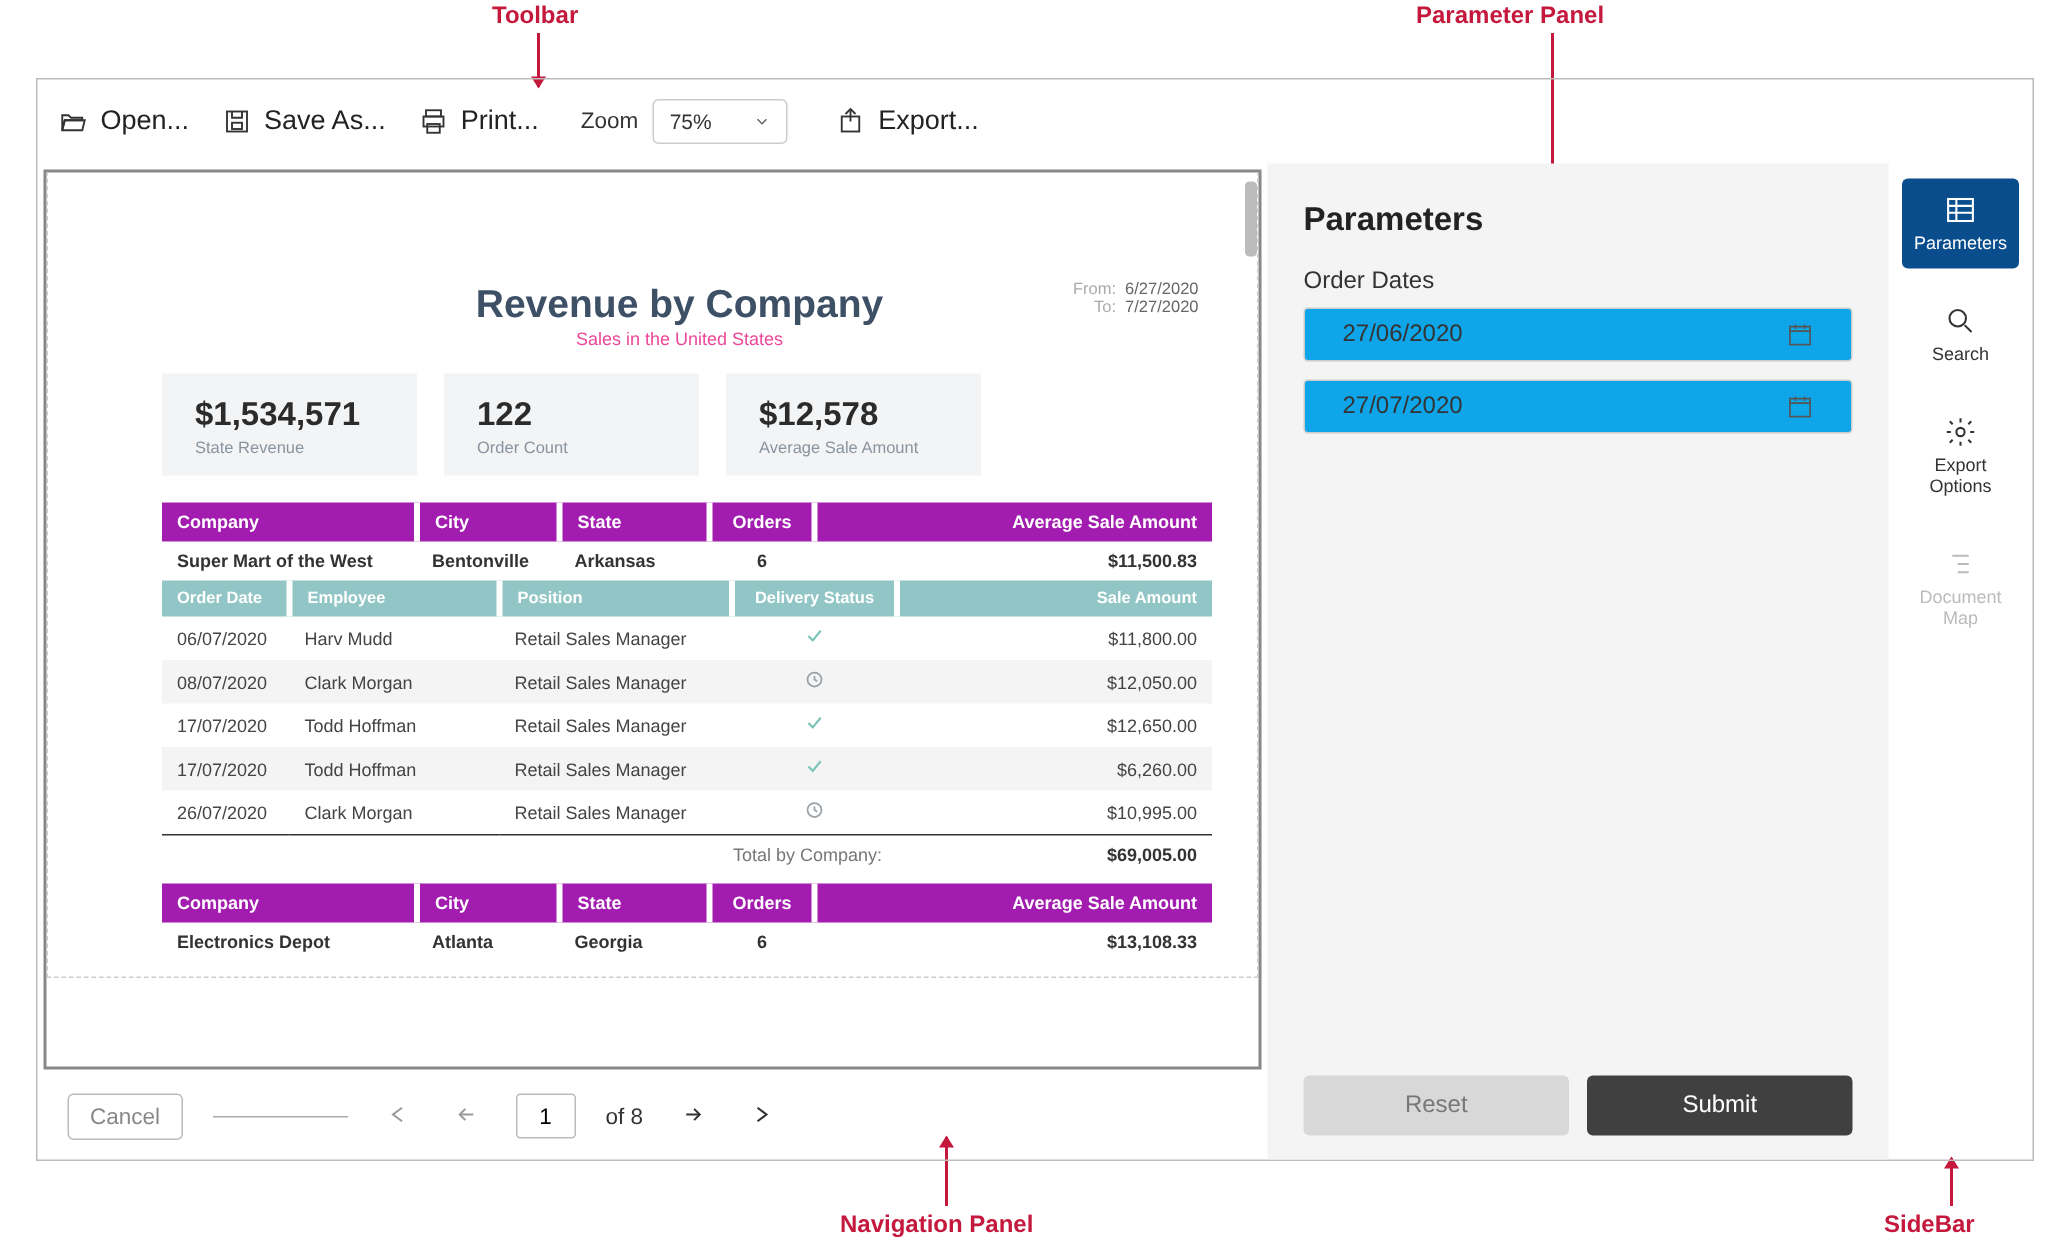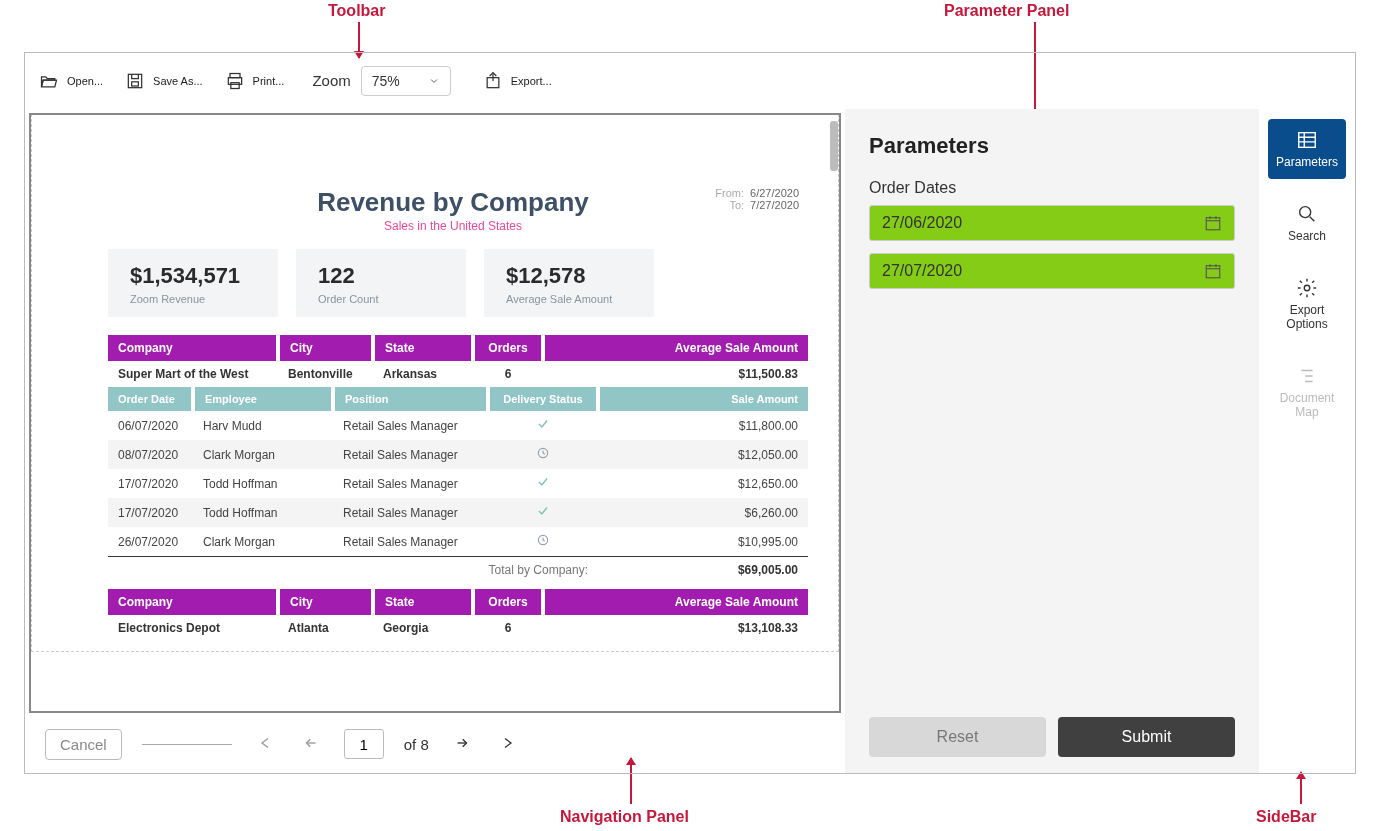--- a/index.html
+++ b/index.html
@@ -10,21 +10,21 @@
 .ann-label { position: absolute; color: #c5183d; font-weight: 700; font-size: 16px; }
 .ann-arrow { position: absolute; width: 2px; background: #c5183d; }
 .ann-arrow::after { content: ""; position: absolute; left: -4px; bottom: -1px; border-left: 5px solid transparent; border-right: 5px solid transparent; border-top: 8px solid #c5183d; }
 .ann-arrow.up::after { bottom: auto; top: -1px; border-top: none; border-bottom: 8px solid #c5183d; }
 
 
 .app { position: absolute; left: 24px; top: 52px; width: 1332px; height: 722px; border: 1px solid #bbb; }
 
 
 .toolbar { display: flex; align-items: center; height: 56px; padding: 0 14px; gap: 22px; border-bottom: 1px solid transparent; }
-.tb-btn { display: flex; align-items: center; gap: 8px; cursor: pointer; color: #222; font-size: 11px; }
+.tb-btn { display: flex; align-items: center; gap: 8px; cursor: pointer; color: #222; font-size: 18px; }
 .tb-btn svg { width: 20px; height: 20px; stroke: #333; fill: none; stroke-width: 1.5; }
 .zoom-wrap { display: flex; align-items: center; gap: 10px; margin-left: 6px; }
 .zoom-label { font-size: 15px; }
 .zoom-select { display: flex; align-items: center; justify-content: space-between; width: 90px; height: 30px; border: 1px solid #ccc; border-radius: 4px; padding: 0 10px; font-size: 14px; cursor: pointer; }
 .zoom-select svg { width: 12px; height: 12px; stroke: #666; fill: none; stroke-width: 2; }
 
 
 .main { display: flex; height: calc(100% - 56px); }
 
 
@@ -70,21 +70,21 @@
 .nav-line { width: 90px; height: 1px; background: #aaa; }
 .nav-btn { cursor: pointer; color: #999; padding: 4px; }
 .nav-btn svg { width: 18px; height: 18px; stroke: currentColor; fill: none; stroke-width: 1.8; }
 .page-input { width: 40px; height: 30px; border: 1px solid #bbb; border-radius: 3px; text-align: center; font-size: 15px; }
 .page-of { font-size: 15px; color: #333; }
 
 
 .param-panel { width: 414px; background: #f4f4f4; display: flex; flex-direction: column; padding: 24px 24px 16px 24px; }
 .param-title { font-size: 22px; font-weight: 700; color: #222; margin-bottom: 20px; }
 .param-label { font-size: 16px; color: #333; margin-bottom: 8px; }
-.date-input { display: flex; align-items: center; justify-content: space-between; background: #84cc16; border: 1px solid #ccc; border-radius: 3px; padding: 8px 12px; margin-bottom: 12px; font-size: 16px; cursor: pointer; }
+.date-input { display: flex; align-items: center; justify-content: space-between; background: #0ea5e9; border: 1px solid #ccc; border-radius: 3px; padding: 8px 25px; margin-bottom: 12px; font-size: 16px; cursor: pointer; }
 .date-input svg { width: 18px; height: 18px; stroke: #555; fill: none; stroke-width: 1.5; }
 .param-buttons { margin-top: auto; display: flex; gap: 12px; }
 .btn { flex: 1; height: 40px; border: none; border-radius: 4px; font-size: 16px; cursor: pointer; }
 .btn-reset { background: #d8d8d8; color: #777; }
 .btn-submit { background: #404040; color: #fff; }
 
 
 .sidebar { width: 96px; display: flex; flex-direction: column; align-items: center; padding-top: 10px; gap: 14px; }
 .sb-item { width: 78px; display: flex; flex-direction: column; align-items: center; padding: 10px 2px; font-size: 12px; color: #333; text-align: center; border-radius: 4px; cursor: pointer; gap: 4px; }
 .sb-item.active { background: #0a4d8c; color: #fff; }
@@ -166,21 +166,21 @@
                 <div><span class="lbl">From:</span><span>6/27/2020</span></div>
                 <div><span class="lbl">To:</span><span>7/27/2020</span></div>
               </div>
               <div class="report-header">
                 <div class="report-title">Revenue by Company</div>
                 <div class="report-sub">Sales in the United States</div>
               </div>
               <div class="kpis">
                 <div class="kpi">
                     <div class="val">$1,534,571</div>
-                    <div class="lbl">Zoom Revenue</div>
+                    <div class="lbl">State Revenue</div>
                   </div>
                 <div class="kpi">
                     <div class="val">122</div>
                     <div class="lbl">Order Count</div>
                   </div>
                 <div class="kpi">
                     <div class="val">$12,578</div>
                     <div class="lbl">Average Sale Amount</div>
                   </div>
               </div>

